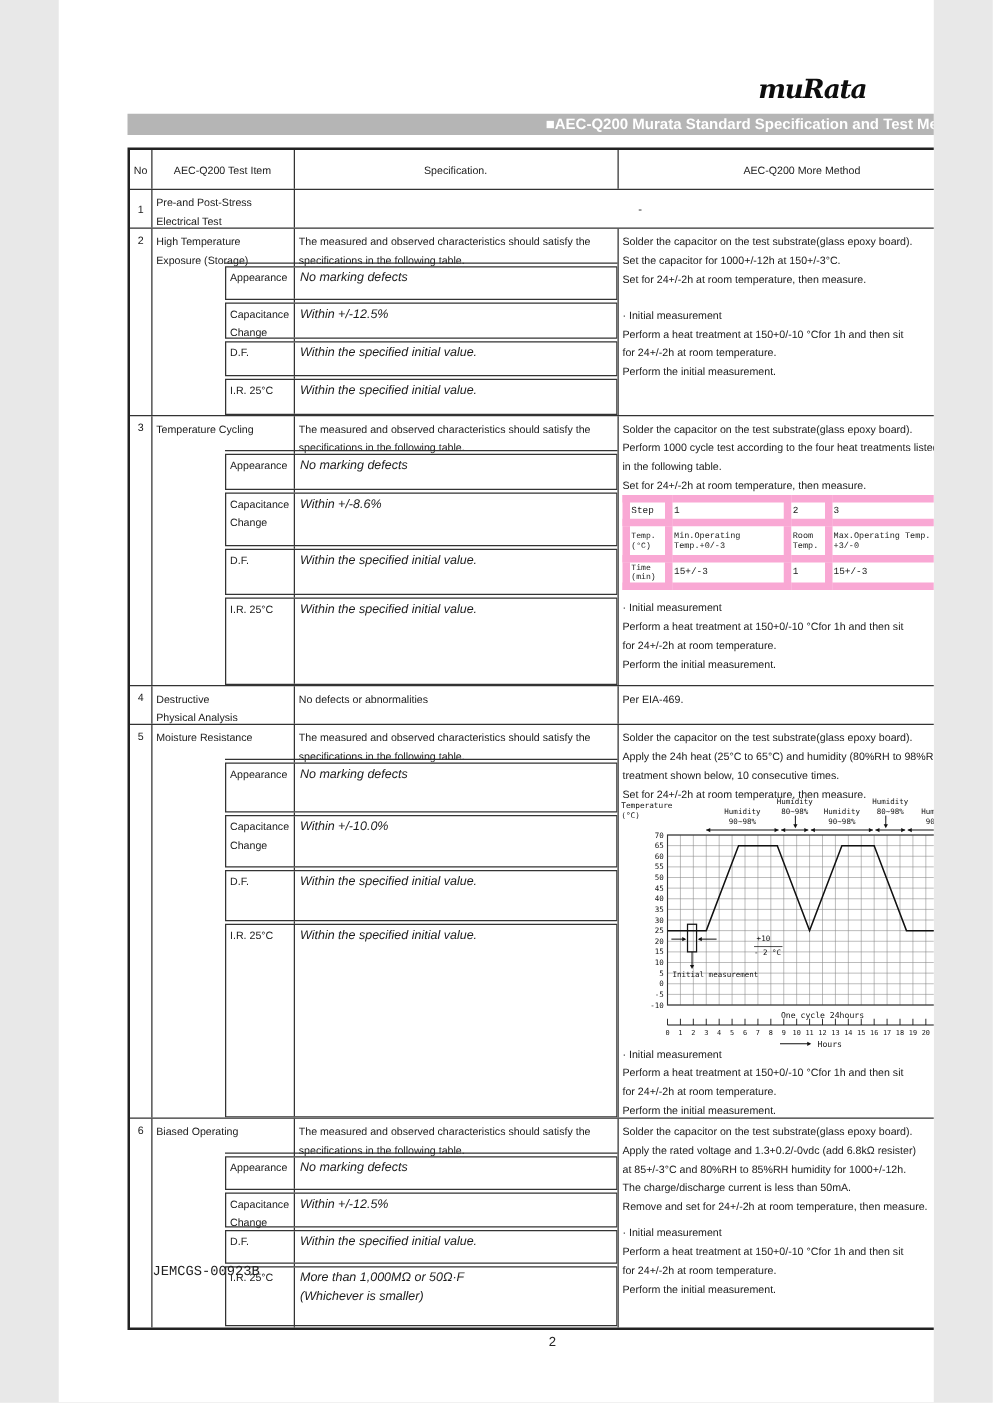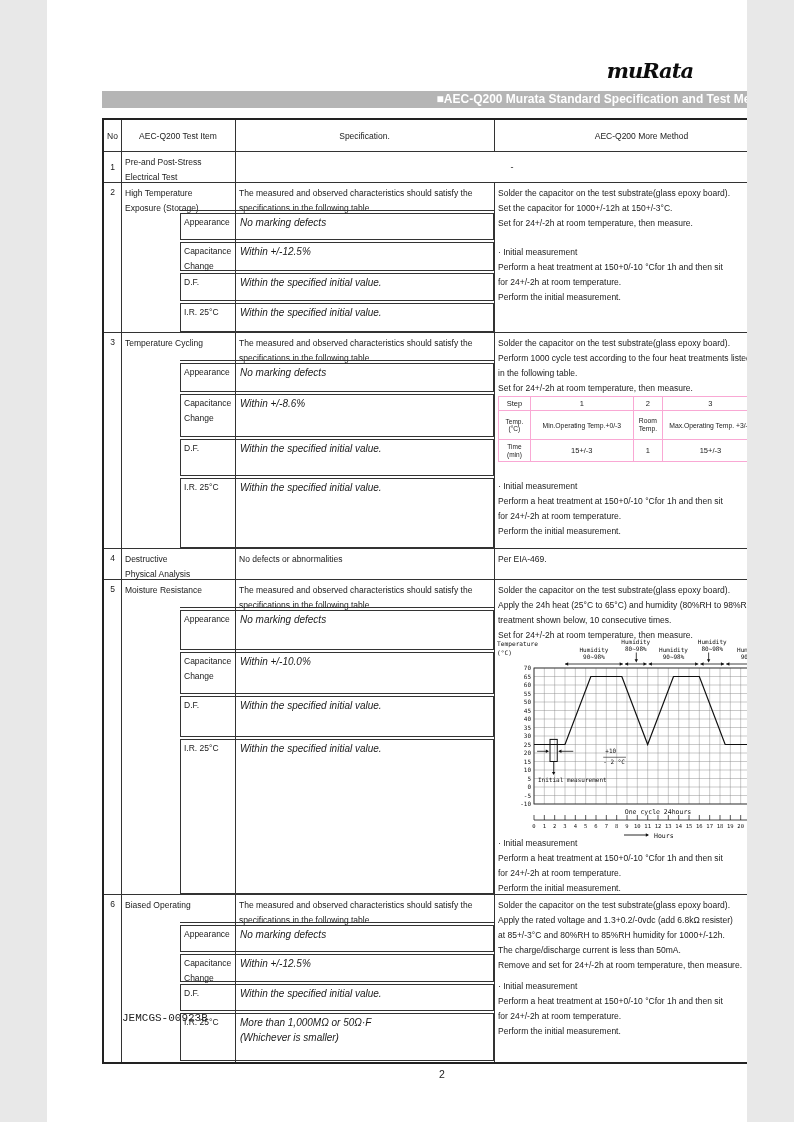--- a/index.html
+++ b/index.html
@@ -22,22 +22,22 @@
   .intro{position:absolute;left:135px;top:3px;}
   .mtext{position:absolute;left:394px;top:3px;width:288px;}
   .mblock{position:absolute;left:394px;width:288px;}
   .sub{position:absolute;left:76px;width:314px;border:1px solid #333;box-sizing:border-box;display:flex;background:#fff;}
   .sub.first::before{content:"";position:absolute;left:-1px;right:-1px;top:-4px;height:1px;background:#333;}
   .sub .sl{width:55px;border-right:1px solid #333;box-sizing:border-box;padding:1px 3px;font-size:8.5px;line-height:15px;white-space:pre-line;}
   .sub .sv{flex:1;padding:1px 4px;font-size:10px;line-height:15px;white-space:pre-line;font-style:italic;}
   .hc{position:absolute;top:0;height:100%;display:flex;align-items:center;justify-content:center;font-size:8.5px;text-align:center;}
   .dash{position:absolute;left:131px;right:0;top:0;height:100%;display:flex;align-items:center;justify-content:center;font-size:9px;}
   .step-tbl{position:absolute;left:394px;border-collapse:collapse;background:#fff;}
-  .step-tbl td{border:1px solid #f9a8d4;text-align:center;vertical-align:middle;white-space:pre-line;
-               font-family:Liberation Sans, sans-serif;color:#1a1a1a;padding:0 1px;}
+  .step-tbl td{border:6px solid #f9a8d4;vertical-align:middle;white-space:pre-line;
+               font-family:Liberation Mono, monospace;color:#1a1a1a;padding:0 1px;}
   .step-tbl .sh{font-size:7.5px;height:13px;}
   .step-tbl .slb{font-size:6.5px;line-height:7.5px;}
   .step-tbl .sde{font-size:6.8px;}
   .step-tbl .ssm{font-size:6.8px;line-height:8px;}
   .step-tbl .sct{font-size:7.5px;}
   .footer-doc{position:absolute;left:75px;top:1012px;font-size:11px;color:#222;font-family:Liberation Mono, monospace;}
   .footer-page{position:absolute;left:380px;top:1068px;width:30px;text-align:center;font-size:10.5px;color:#222;}
   svg text{font-family:"DejaVu Sans Mono",monospace;}
 </style>
 </head>

